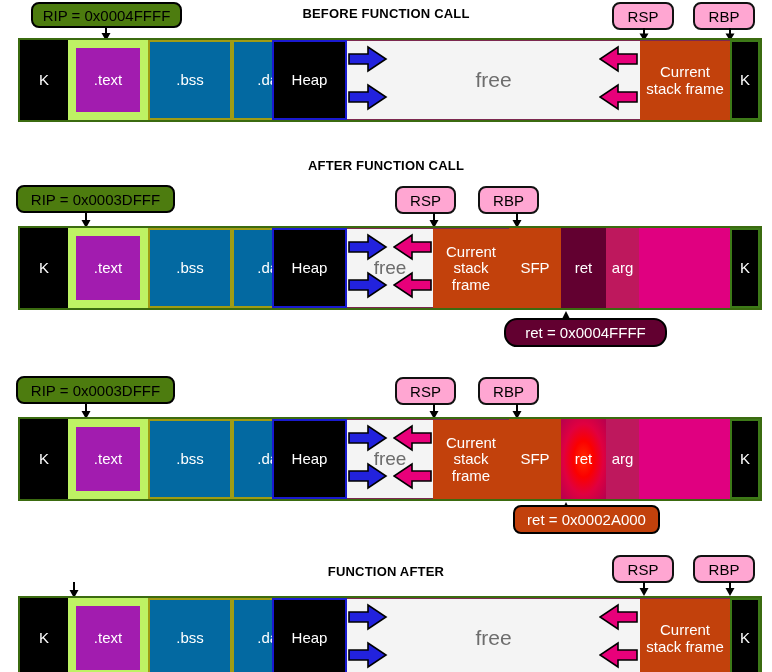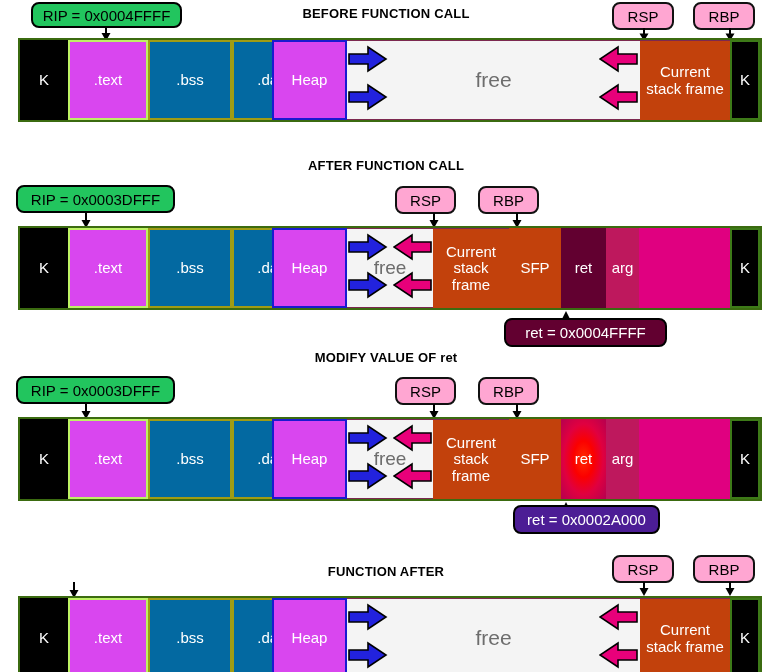--- a/index.html
+++ b/index.html
@@ -18,23 +18,23 @@
     position:absolute;left:18px;width:744px;height:84px;
     background:#3b6b10;box-sizing:border-box;
   }
   .seg{
     position:absolute;top:2px;height:80px;box-sizing:border-box;
     display:flex;align-items:center;justify-content:center;
     color:#ffffff;font-size:15px;line-height:1.08;text-align:center;
     overflow:hidden;
   }
   .seg.k{background:#000000;color:#ffffff;}
-  .seg.text{background:#d946ef;border:2px solid #bef264;}
+  .seg.text{background:#a21caf;border:8px solid #bef264;}
   .seg.bss,.seg.data{background:#0369a1;border:2px solid #a09c14;}
-  .seg.heap{background:#d946ef;border:2px solid #1a1ad0;}
+  .seg.heap{background:#000000;border:2px solid #1a1ad0;}
   .seg.free{background:#f4f4f4;color:#6d6d6d;font-size:21px;border-top:1px solid #7c2850;border-bottom:1px solid #7c2850;}
   .seg.free.small{font-size:19px;}
   .seg.csf{background:#c2410c;border-top:1px solid #7c2850;}
   .seg.sfp{background:#c2410c;}
   .seg.ret{background:#620030;}
   .seg.ret.hot{background:radial-gradient(ellipse at 50% 50%, #ff2b00 0%, #fb0000 32%, #e00040 62%, #b50050 100%);}
   .seg.arg{background:#be185d;}
   .seg.tail{background:#e00080;}
   .seg.kr{background:#000000;border:2px solid #3d7a18;}
 
@@ -42,24 +42,24 @@
   .arrowpair{position:absolute;top:2px;height:80px;width:40px;pointer-events:none;}
 
   
   .tag{
     position:absolute;box-sizing:border-box;
     border:2px solid #000;border-radius:8px;
     display:flex;align-items:center;justify-content:center;
     font-size:15px;white-space:nowrap;padding:0 8px;
   }
   .tag.reg{background:#ffa6d2;color:#000;border-color:#111;}
-  .tag.rip{background:#22c55e;color:#000;}
+  .tag.rip{background:#4d7c0f;color:#000;}
   .tag.rip-red{background:#fb0000;color:#ffffff;}
   .tag.retdark{background:#620030;color:#ffffff;}
-  .tag.retred{background:#4c1d95;color:#ffffff;}
+  .tag.retred{background:#c2410c;color:#ffffff;}
 
   
   .conn{position:absolute;}
 </style>
 </head>
 <body>
 
 <svg width="0" height="0" style="position:absolute" aria-hidden="true">
   <defs>
     <g id="arrow-right">
@@ -173,26 +173,25 @@
       <g transform="translate(0,44)">
           <use href="#arrow-left"></use>
         </g>
     </svg>
   </div>
 
   <svg class="conn" style="left:558px;top:160px;" width="16" height="24">
     <line x1="8" y1="24" x2="8" y2="8" stroke="#000" stroke-width="2"></line>
     <path d="M8 1 L3.5 10 L12.5 10 Z" fill="#000"></path>
   </svg>
-  <div class="tag retdark" style="left:504px;top:168px;width:163px;height:29px;">ret = 0x0004FFFF</div>
+  <div class="tag retdark" style="left:504px;top:168px;width:163px;height:29px;border-radius:13px;">ret = 0x0004FFFF</div>
 </div>
 
 <div class="panel" style="top:340px;height:200px;">
 
-  <div class="ptitle" style="top:10px;">MODIFY VALUE OF ret</div>
 
   <div class="tag rip" style="left:16px;top:36px;width:159px;height:28px;">RIP = 0x0003DFFF</div>
   <svg class="conn" style="left:78px;top:63px;" width="16" height="17">
     <line x1="8" y1="0" x2="8" y2="10" stroke="#000" stroke-width="2"></line>
     <path d="M8 16 L3.5 8 L12.5 8 Z" fill="#000"></path>
   </svg>
 
   <div class="tag reg" style="left:395px;top:37px;width:61px;height:28px;">RSP</div>
   <svg class="conn" style="left:426px;top:64px;" width="16" height="16">
     <line x1="8" y1="0" x2="8" y2="9" stroke="#000" stroke-width="2"></line>

